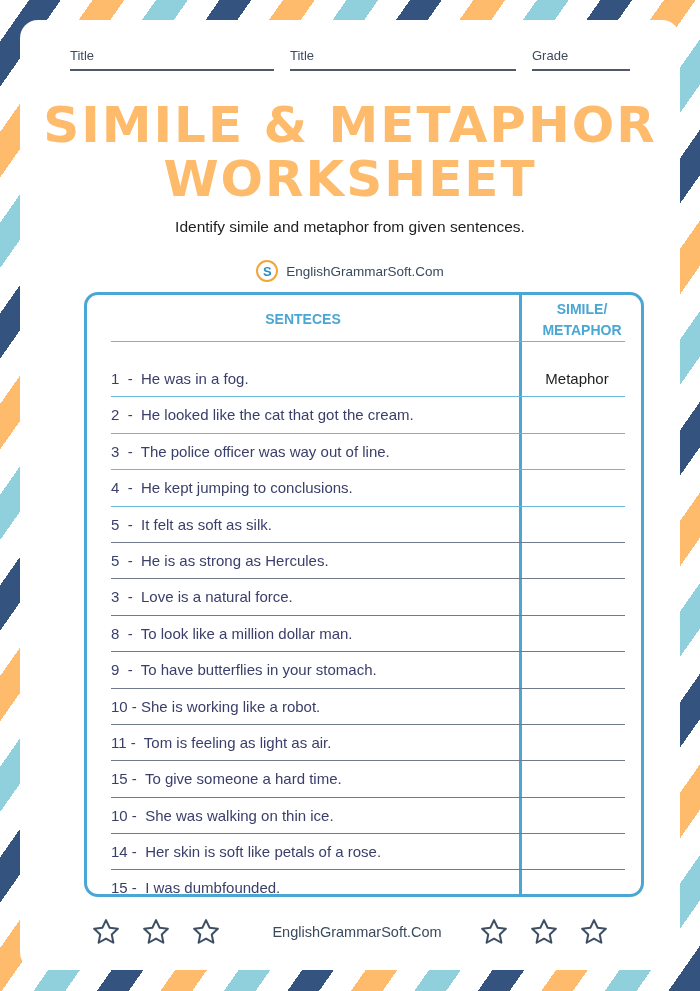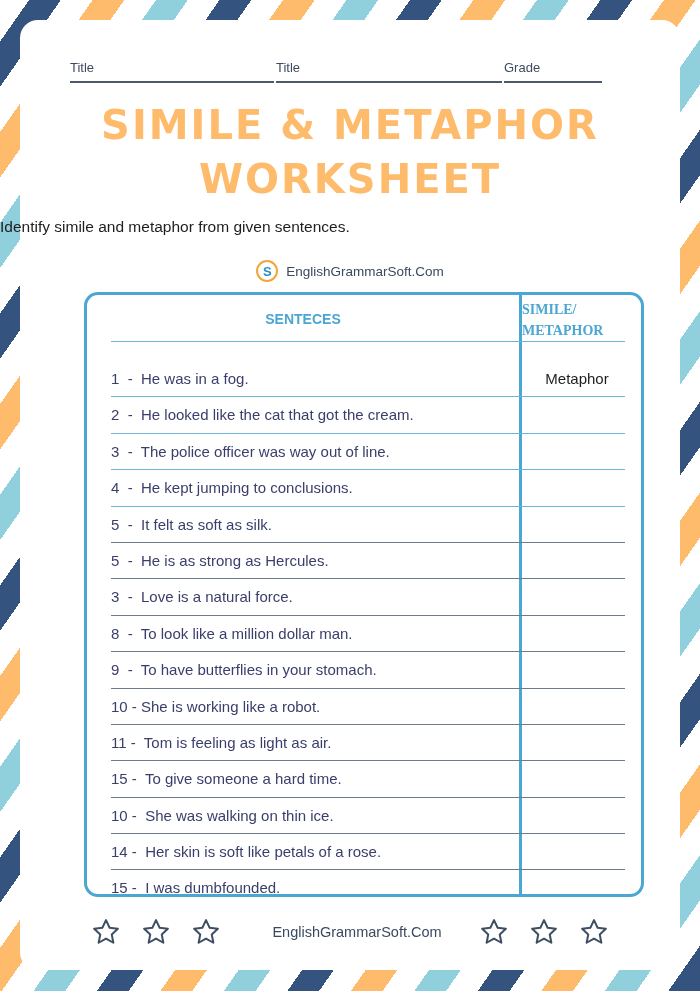--- a/index.html
+++ b/index.html
@@ -14,31 +14,31 @@
       -55deg,
       #34547f 0 26px, #fff 26px 52px,
       #8fd0dc 52px 78px, #fff 78px 104px,
       #fdbb6b 104px 130px, #fff 130px 156px
     );
   }
   .sheet {
     position:absolute; left:20px; top:20px; width:660px; height:950px;
     background:#fff; border-radius:18px;
   }
-  .field-row { position:absolute; top:60px; left:70px; display:flex; gap:2px; }
+  .field-row { position:absolute; top:48px; left:70px; display:flex; gap:16px; }
   .field { display:flex; flex-direction:column; }
   .field-label { font-size:13px; color:#3e4b5e; padding-bottom:6px; }
   .field-line { border-bottom:2px solid #4e5a6a; }
   .title {
     position:absolute; top:98px; left:0; width:700px; text-align:center;
-    color:#fdbb6b; font-weight:bold; font-size:40px; line-height:54px;
+    color:#fdbb6b; font-weight:bold; font-size:50px; line-height:54px;
     letter-spacing:2px; font-family:"DejaVu Sans", sans-serif;
   }
   .subtitle {
-    position:absolute; top:218px; left:0; width:700px; 
+    position:absolute; top:218px; left:0; width:700px; text-align:center;
     font-size:15.5px; color:#1e1e1e;
   }
   .brand-top {
     position:absolute; top:260px; left:0; width:700px; display:flex;
     justify-content:center; align-items:center; gap:8px;
     font-size:13.5px; color:#3a4a5e;
   }
   .logo {
     width:22px; height:22px; border-radius:50%;
     border:2px solid #f2a53a; display:flex; align-items:center; justify-content:center;
@@ -50,22 +50,22 @@
   }
   .col-divider {
     position:absolute; left:432px; top:-3px; bottom:-3px; width:0;
     border-left:3px solid #4aa6d2; border-radius:12px;
   }
   .hdr-sent {
     position:absolute; left:0; top:16px; width:432px; text-align:center;
     color:#4aa6d2; font-weight:bold; font-size:14px;
   }
   .hdr-type {
-    position:absolute; left:435px; top:4px; width:120px; 
-    color:#4aa6d2; font-weight:bold; font-size:14px; line-height:21px;font-family:Liberation Serif, serif;
+    position:absolute; left:435px; top:4px; width:120px; text-align:center;
+    color:#4aa6d2; font-weight:bold; font-size:14px; line-height:21px;
   }
   .hdr-line { position:absolute; left:24px; right:16px; top:46px; border-bottom:1.5px solid #6ab7d9; }
   .rows { position:absolute; left:24px; right:16px; top:66px; }
   .row { position:relative; height:36.4px; border-bottom:1.5px solid #6f7b8a; box-sizing:border-box; }
   .row.blue { border-bottom-color:#6ab7d9; }
   .row.last { border-bottom:none; }
   .row-text {
     position:absolute; left:0; top:9px; font-size:15px; color:#3a3e6a; white-space:pre;
   }
   .row-answer {

